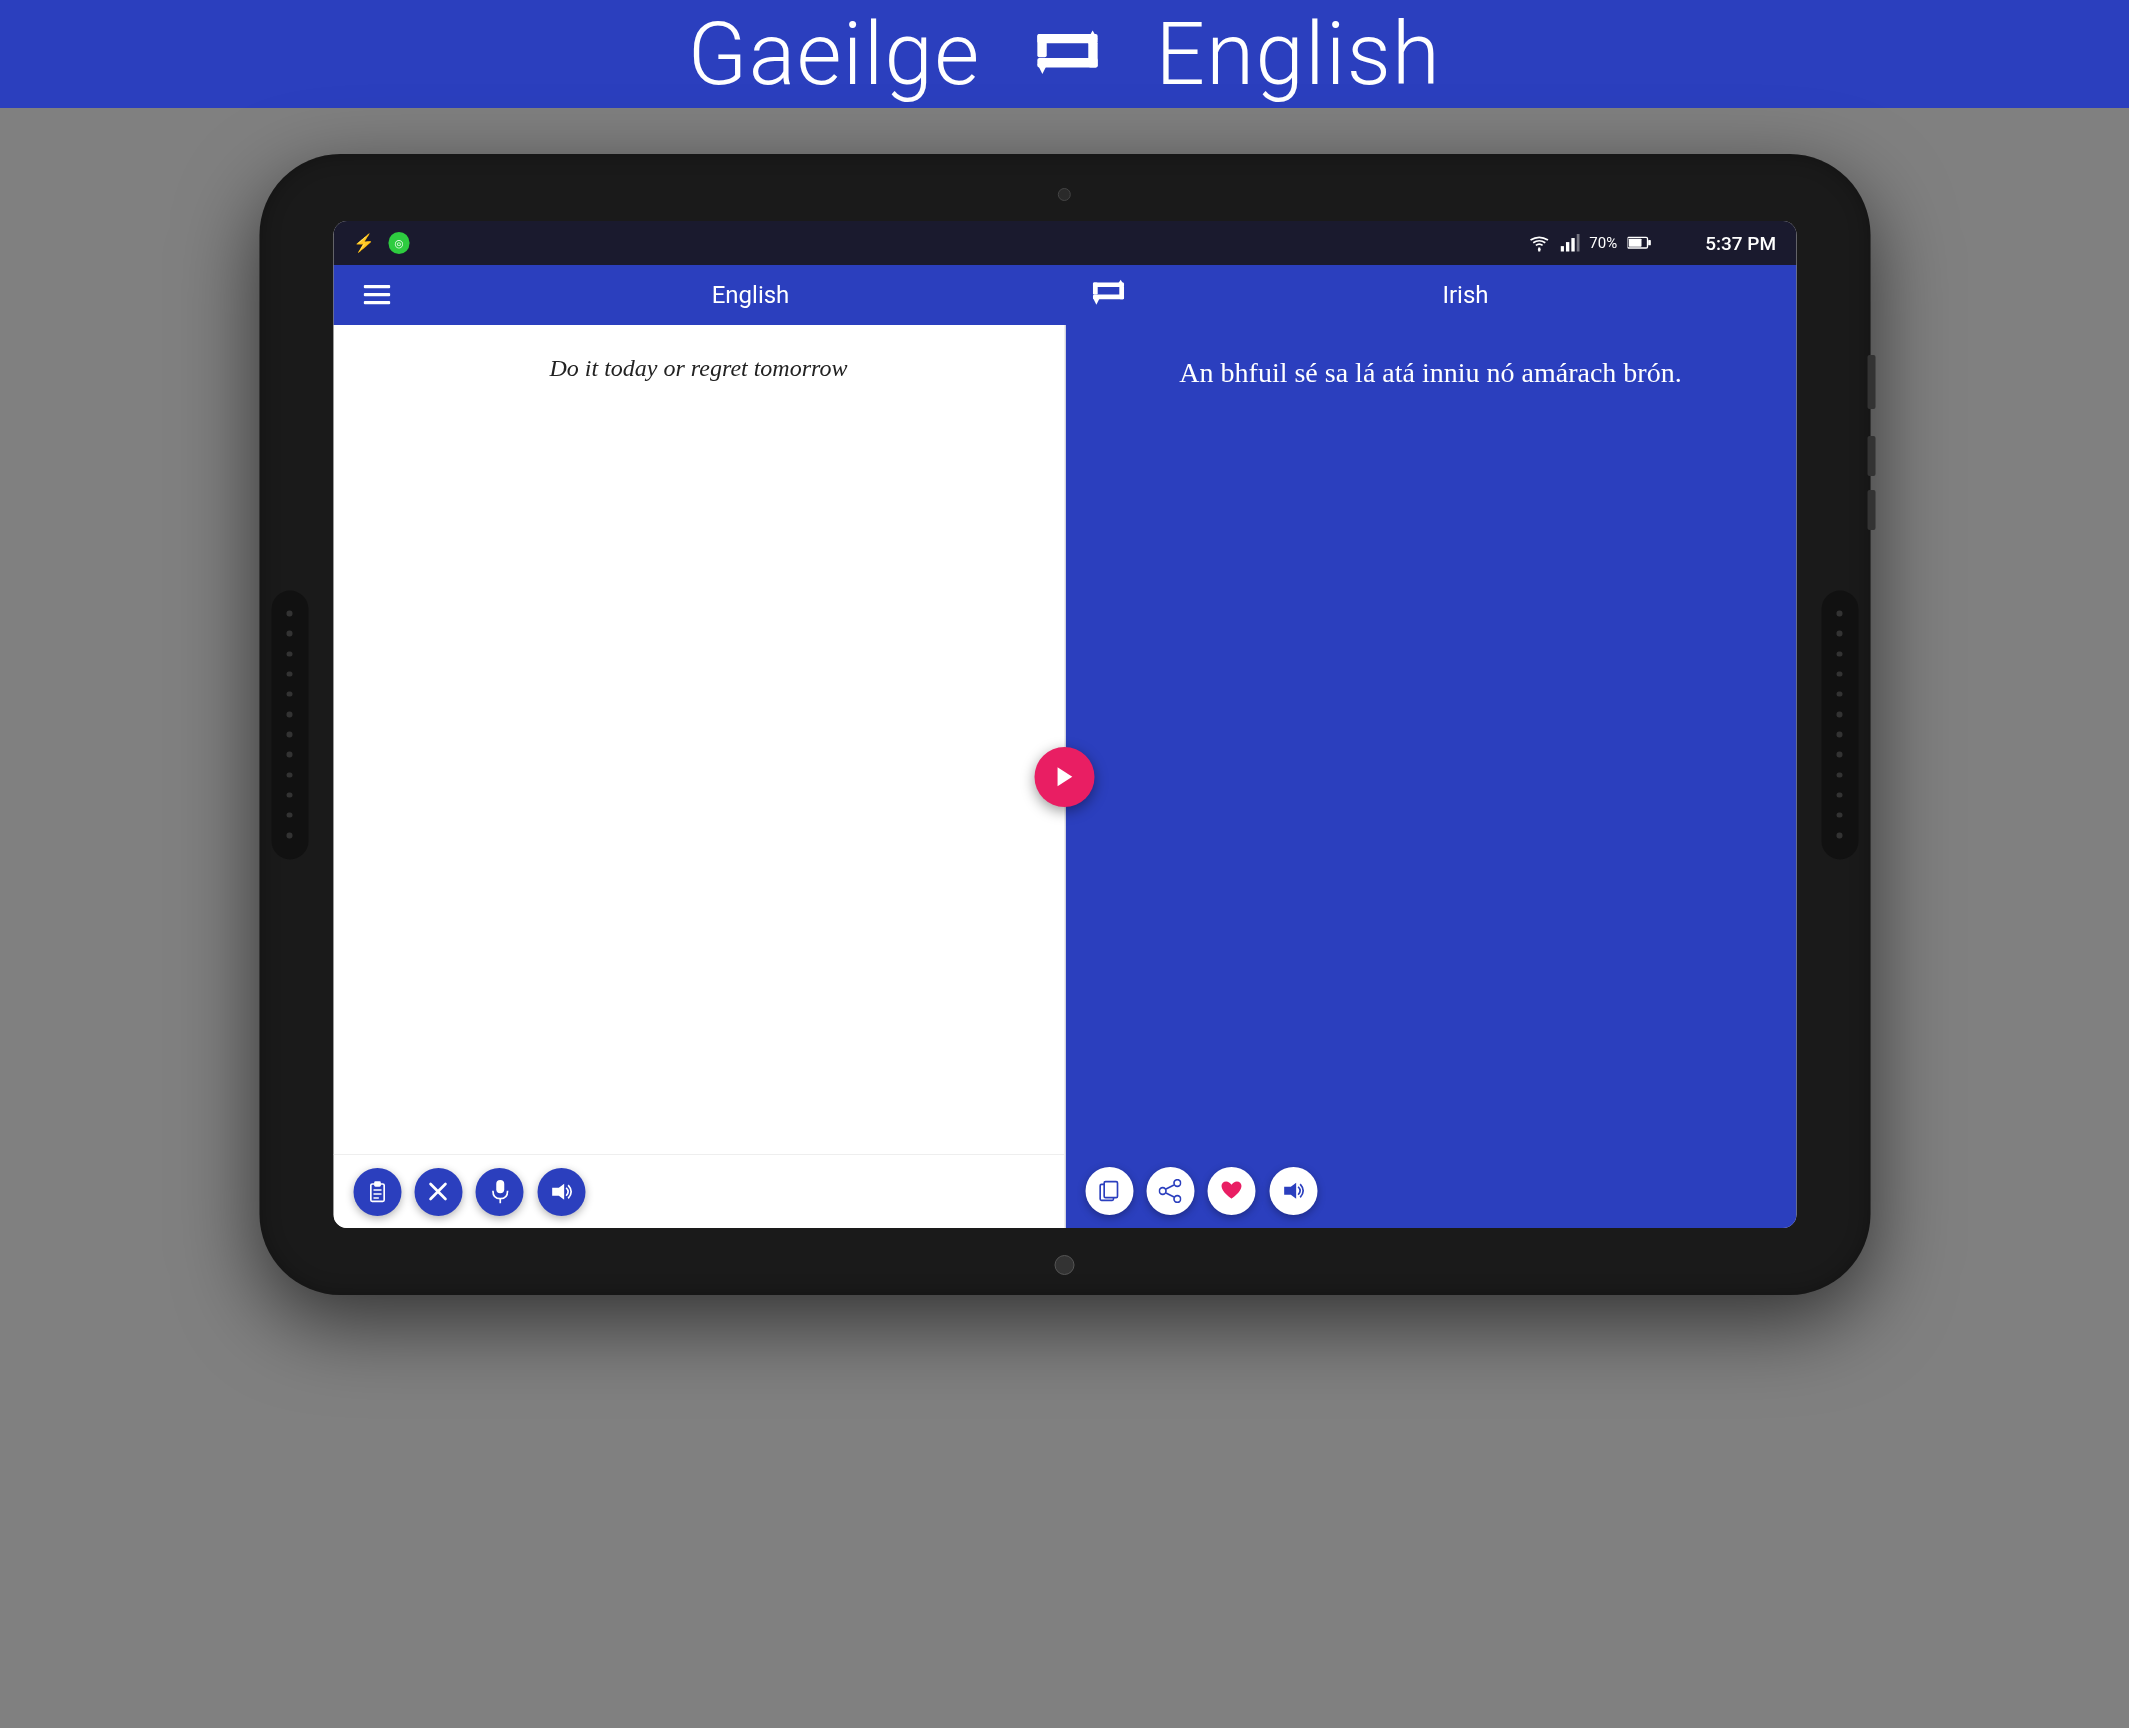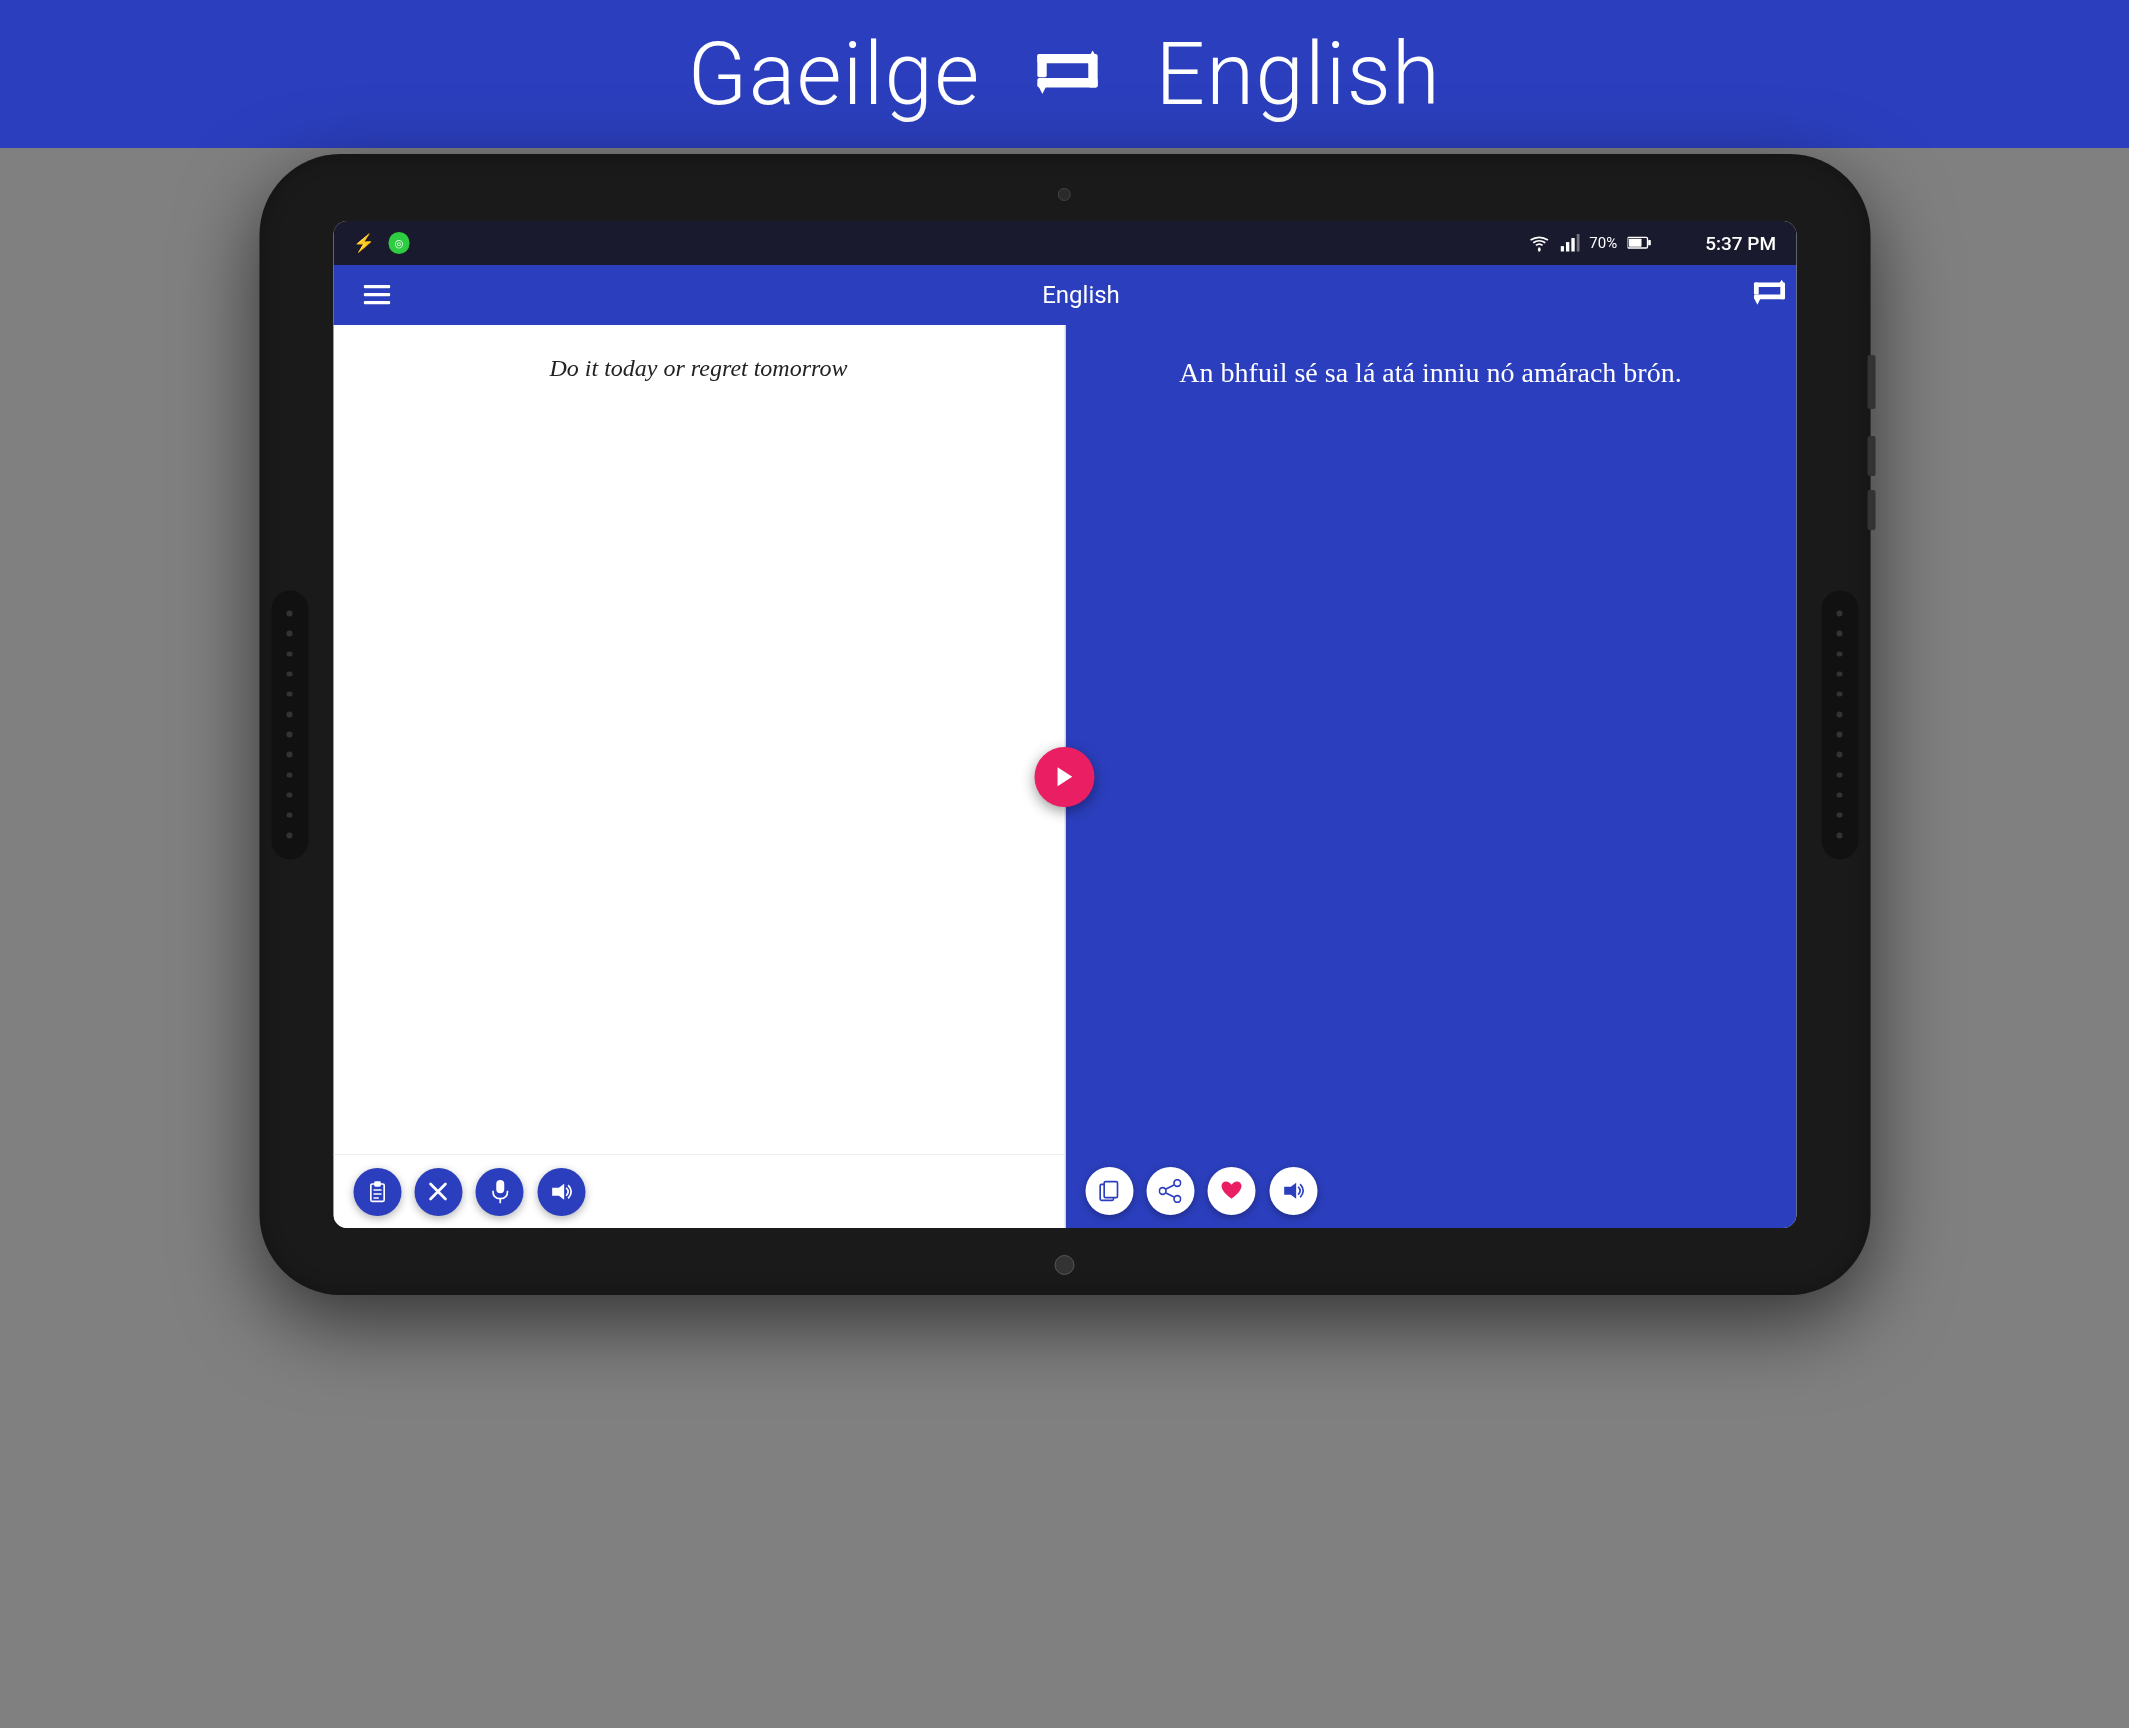--- a/index.html
+++ b/index.html
@@ -12,21 +12,21 @@
       position: relative;
       overflow: hidden;
     }
 
     
     .top-banner {
       position: absolute;
       top: 0;
       left: 0;
       width: 100%;
-      height: 148px;
+      height: 108px;
       background-color: #2b3fbe;
       display: flex;
       align-items: center;
       justify-content: center;
       gap: 54px;
     }
 
     .banner-title-left {
       color: white;
       font-size: 87px;
@@ -476,20 +476,21 @@
       <div class="toolbar-swap">
         <svg width="34" height="27" viewBox="0 0 50 40" fill="white">
           <rect x="2" y="5" width="46" height="7" rx="2" fill="white"></rect>
           <rect x="2" y="5" width="7" height="18" rx="2" fill="white"></rect>
           <polygon points="2,28 12,28 7,38" fill="white"></polygon>
           <rect x="2" y="23" width="46" height="7" rx="2" fill="white"></rect>
           <rect x="41" y="10" width="7" height="20" rx="2" fill="white"></rect>
           <polygon points="48,9 38,9 43,1" fill="white"></polygon>
         </svg>
       </div>
+      <div class="toolbar-lang-right">Irish</div>
     </div>
 
     <div class="translation-area">
 
       <div class="left-panel">
         <div class="left-text-area">Do it today or regret tomorrow</div>
         <div class="left-buttons">
           <button class="round-btn">
             <svg width="24" height="24" viewBox="0 0 36 36" fill="white">
               <rect x="8" y="6" width="20" height="26" rx="2" stroke="white" stroke-width="2.5" fill="none"></rect>

